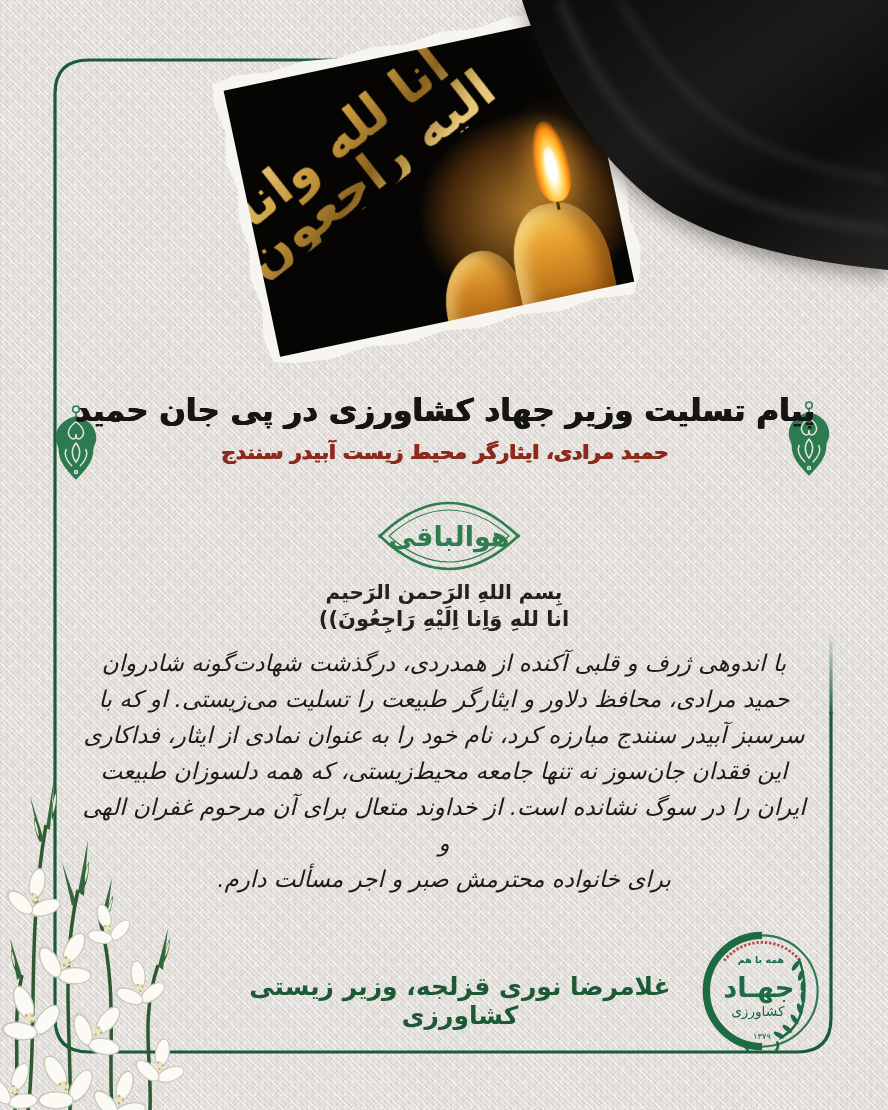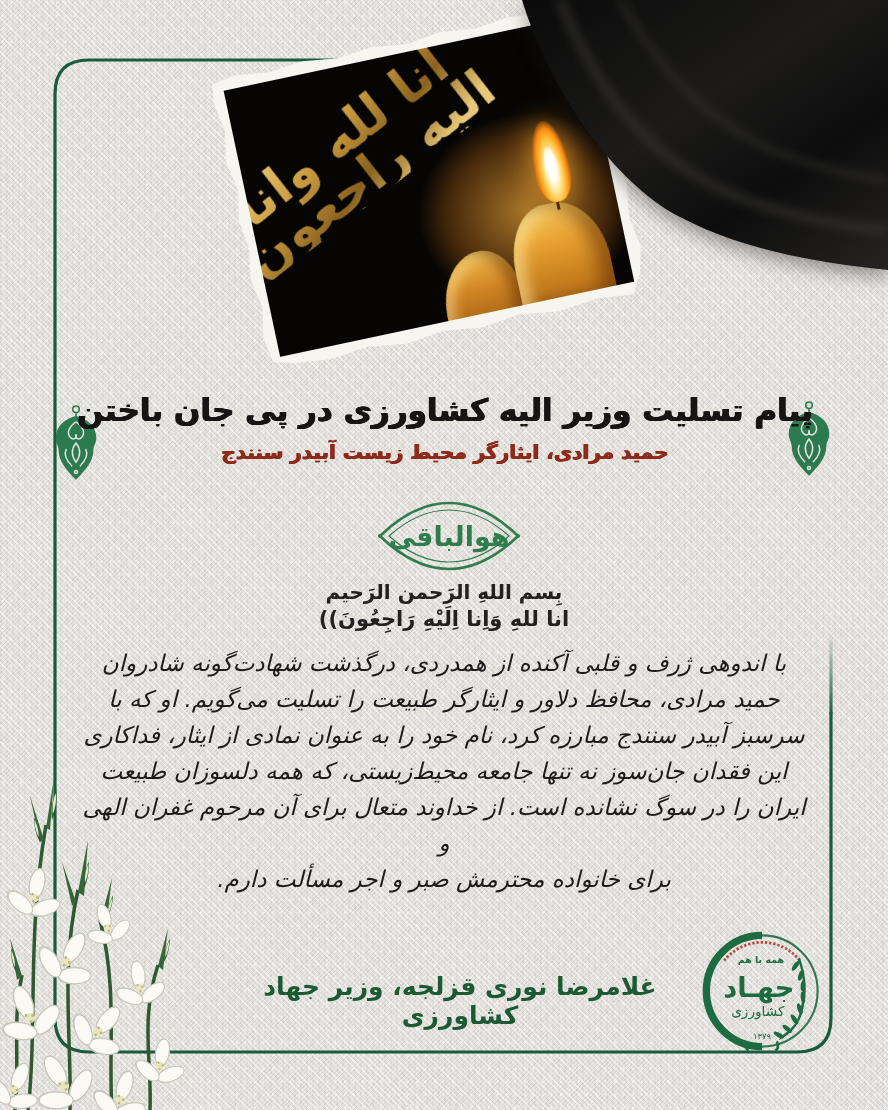--- a/index.html
+++ b/index.html
@@ -129,44 +129,44 @@
     <g stroke="#e6e3df" fill="none" stroke-width="1.5">
       <path d="M30,20 C23,25 20,31 24,36 C27,39 31,38 30,33"></path>
       <path d="M30,20 C37,25 40,31 36,36 C33,39 29,38 30,33"></path>
       <path d="M30,42 C25,48 25,55 30,62 C35,55 35,48 30,42 Z"></path>
       <path d="M20,48 C17,54 20,60 26,66"></path>
       <path d="M40,48 C43,54 40,60 34,66"></path>
       <circle cx="30" cy="72" r="1.6"></circle>
     </g>
   </svg>
 
-  <div class="abs rtl title1">پیام تسلیت وزیر الیه کشاورزی در پی جان باختن</div>
+  <div class="abs rtl title1">پیام تسلیت وزیر جهاد کشاورزی در پی جان حمید</div>
   <div class="abs rtl title2">حمید مرادی، ایثارگر محیط زیست آبیدر سنندج</div>
 
   <svg class="abs" width="154" height="78" viewBox="0 0 154 78" style="left:372px;top:497px;">
     <path d="M8,39 Q42,6 77,6 Q112,6 146,39 Q112,72 77,72 Q42,72 8,39 Z" fill="none" stroke="#2f7d4f" stroke-width="2.6"></path>
     <path d="M17,39 Q46,13 77,13 Q108,13 137,39 Q108,65 77,65 Q46,65 17,39 Z" fill="none" stroke="#2f7d4f" stroke-width="1.2"></path>
     <circle cx="8" cy="39" r="2" fill="#2f7d4f"></circle>
       <circle cx="146" cy="39" r="2" fill="#2f7d4f"></circle>
     <text x="77" y="49" text-anchor="middle" font-size="27" font-weight="bold" fill="#2f7d4f" font-family="DejaVu Sans, sans-serif">هوالباقی</text>
   </svg>
 
   <div class="abs rtl basmala">بِسم اللهِ الرَحمن الرَحیم</div>
   <div class="abs rtl istirja">انا للهِ وَاِنا اِلَیْهِ رَاجِعُونَ))</div>
 
   <div class="abs rtl bodytxt">
     <p>با اندوهی ژرف و قلبی آکنده از همدردی، درگذشت شهادت‌گونه شادروان</p>
-    <p>حمید مرادی، محافظ دلاور و ایثارگر طبیعت را تسلیت می‌گویم. او که با</p>
+    <p>حمید مرادی، محافظ دلاور و ایثارگر طبیعت را تسلیت می‌زیستی. او که با</p>
     <p>سرسبز آبیدر سنندج مبارزه کرد، نام خود را به عنوان نمادی از ایثار، فداکاری</p>
     <p>این فقدان جان‌سوز نه تنها جامعه محیط‌زیستی، که همه دلسوزان طبیعت</p>
     <p>ایران را در سوگ نشانده است. از خداوند متعال برای آن مرحوم غفران الهی و</p>
     <p>برای خانواده محترمش صبر و اجر مسألت دارم.</p>
   </div>
 
-  <div class="abs rtl signature">غلامرضا نوری قزلجه، وزیر جهاد کشاورزی</div>
+  <div class="abs rtl signature">غلامرضا نوری قزلجه، وزیر زیستی کشاورزی</div>
 
   <svg class="abs" width="126" height="126" viewBox="0 0 120 120" style="left:699px;top:928px;">
     <path d="M60,7 A53,53 0 0 0 7,60 A53,53 0 0 0 60,113" fill="none" stroke="#1d6b42" stroke-width="7"></path>
     <path d="M60,7 A53,53 0 0 1 113,60 A53,53 0 0 1 60,113" fill="none" stroke="#1d6b42" stroke-width="2" opacity=".9"></path>
     <path d="M24,31 A46,46 0 0 1 96,31" fill="none" stroke="#a83327" stroke-width="2.6" stroke-dasharray="2.2 1.8" opacity=".85"></path>
     <g fill="#1d6b42">
       <path d="M96,28 C102,44 104,62 98,82 C94,94 86,102 76,107 L78,103 C88,97 94,89 96,80 C101,62 100,44 94,30 Z"></path>
       <g>
         <ellipse cx="92" cy="36" rx="5.5" ry="2.2" transform="rotate(-55 92 36)"></ellipse>
         <ellipse cx="97" cy="45" rx="5.5" ry="2.2" transform="rotate(-70 97 45)"></ellipse>

